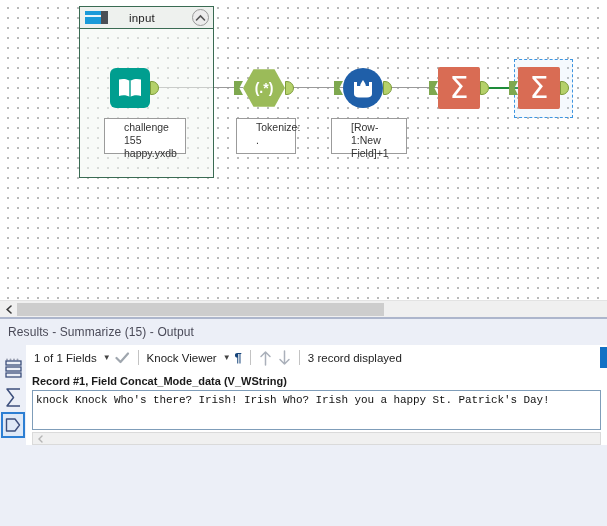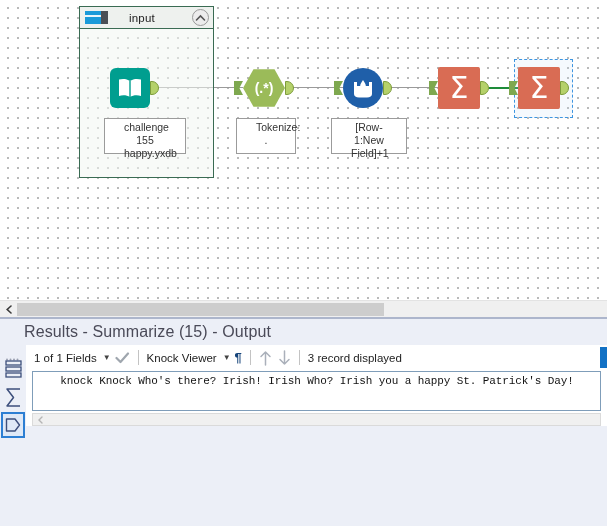--- a/index.html
+++ b/index.html
@@ -2,21 +2,21 @@
 <html><head>
 <meta charset="utf-8">
 <style>
   * { box-sizing: border-box; margin: 0; padding: 0; }
   html, body {
     width: 607px; height: 526px;
     font-family: "Liberation Sans", sans-serif;
     overflow: hidden;
     background: #ffffff;
   }
-  #app { position: relative; width: 497px; height: 526px; text-align: center; }
+  #app { position: relative; width: 497px; height: 526px; }
 
   
   .canvas {
     position: absolute; left: 0; top: 0; width: 607px; height: 300px;
     background-color: #ffffff;
     background-image: radial-gradient(#b9b9b9 0.9px, transparent 1px);
     background-size: 10px 10px;
     background-position: 3px 3px;
     overflow: hidden;
   }
@@ -130,22 +130,22 @@
     height: 13px; width: 367px; background: #cdcdcd; margin-left: 0px;
   }
   .cs-track { flex: 1; height: 13px; background: #f0f0f0; }
 
   
   .results {
     position: absolute; left: 0; top: 317px; width: 607px; height: 209px;
     background: #eceff7; border-top: 2px solid #adb6cc;
   }
   .results-title {
-    height: 26px; display: flex; align-items: center; padding-left: 24px;
-    font-size: 16px; color: #4a4a58; letter-spacing: .1px;
+    height: 26px; display: flex; align-items: center; padding-left: 8px;
+    font-size: 12px; color: #4a4a58; letter-spacing: .1px;
   }
   .results-body {
     position: absolute; left: 0; top: 26px; width: 607px; height: 183px;
     display: flex;
   }
   .side-rail {
     width: 26px; background: #eceff7; padding-top: 3px;
     display: flex; flex-direction: column; align-items: center;
   }
   .grip { width: 16px; height: 5px; display: block; margin-bottom: 3px; }
@@ -366,20 +366,21 @@
             <svg width="13" height="16" viewBox="0 0 13 16">
                 <path d="M6.5 1 L6.5 14 M2 9.5 L6.5 14 L11 9.5" stroke="#aab0ba" stroke-width="1.5" fill="none" stroke-linecap="round" stroke-linejoin="round"></path>
               </svg>
           </span>
           <span class="tb-sep"></span>
           <span class="tb-count">3 record displayed</span>
           <span class="tb-right-blue"></span>
         </div>
 
         <div class="cellviewer">
+          <div class="cv-head">Record #1, Field Concat_Mode_data (V_WString)</div>
           <div class="cv-box">
             <div class="cv-text">knock Knock Who's there? Irish! Irish Who? Irish you a happy St. Patrick's Day!</div>
           </div>
           <div class="cv-scroll">
             <span class="cs-arrow">
               <svg width="7" height="8" viewBox="0 0 7 8">
                   <path d="M5 1 L2 4 L5 7" stroke="#b5b5b5" stroke-width="1.4" fill="none" stroke-linecap="round"></path>
                 </svg>
             </span>
           </div>

